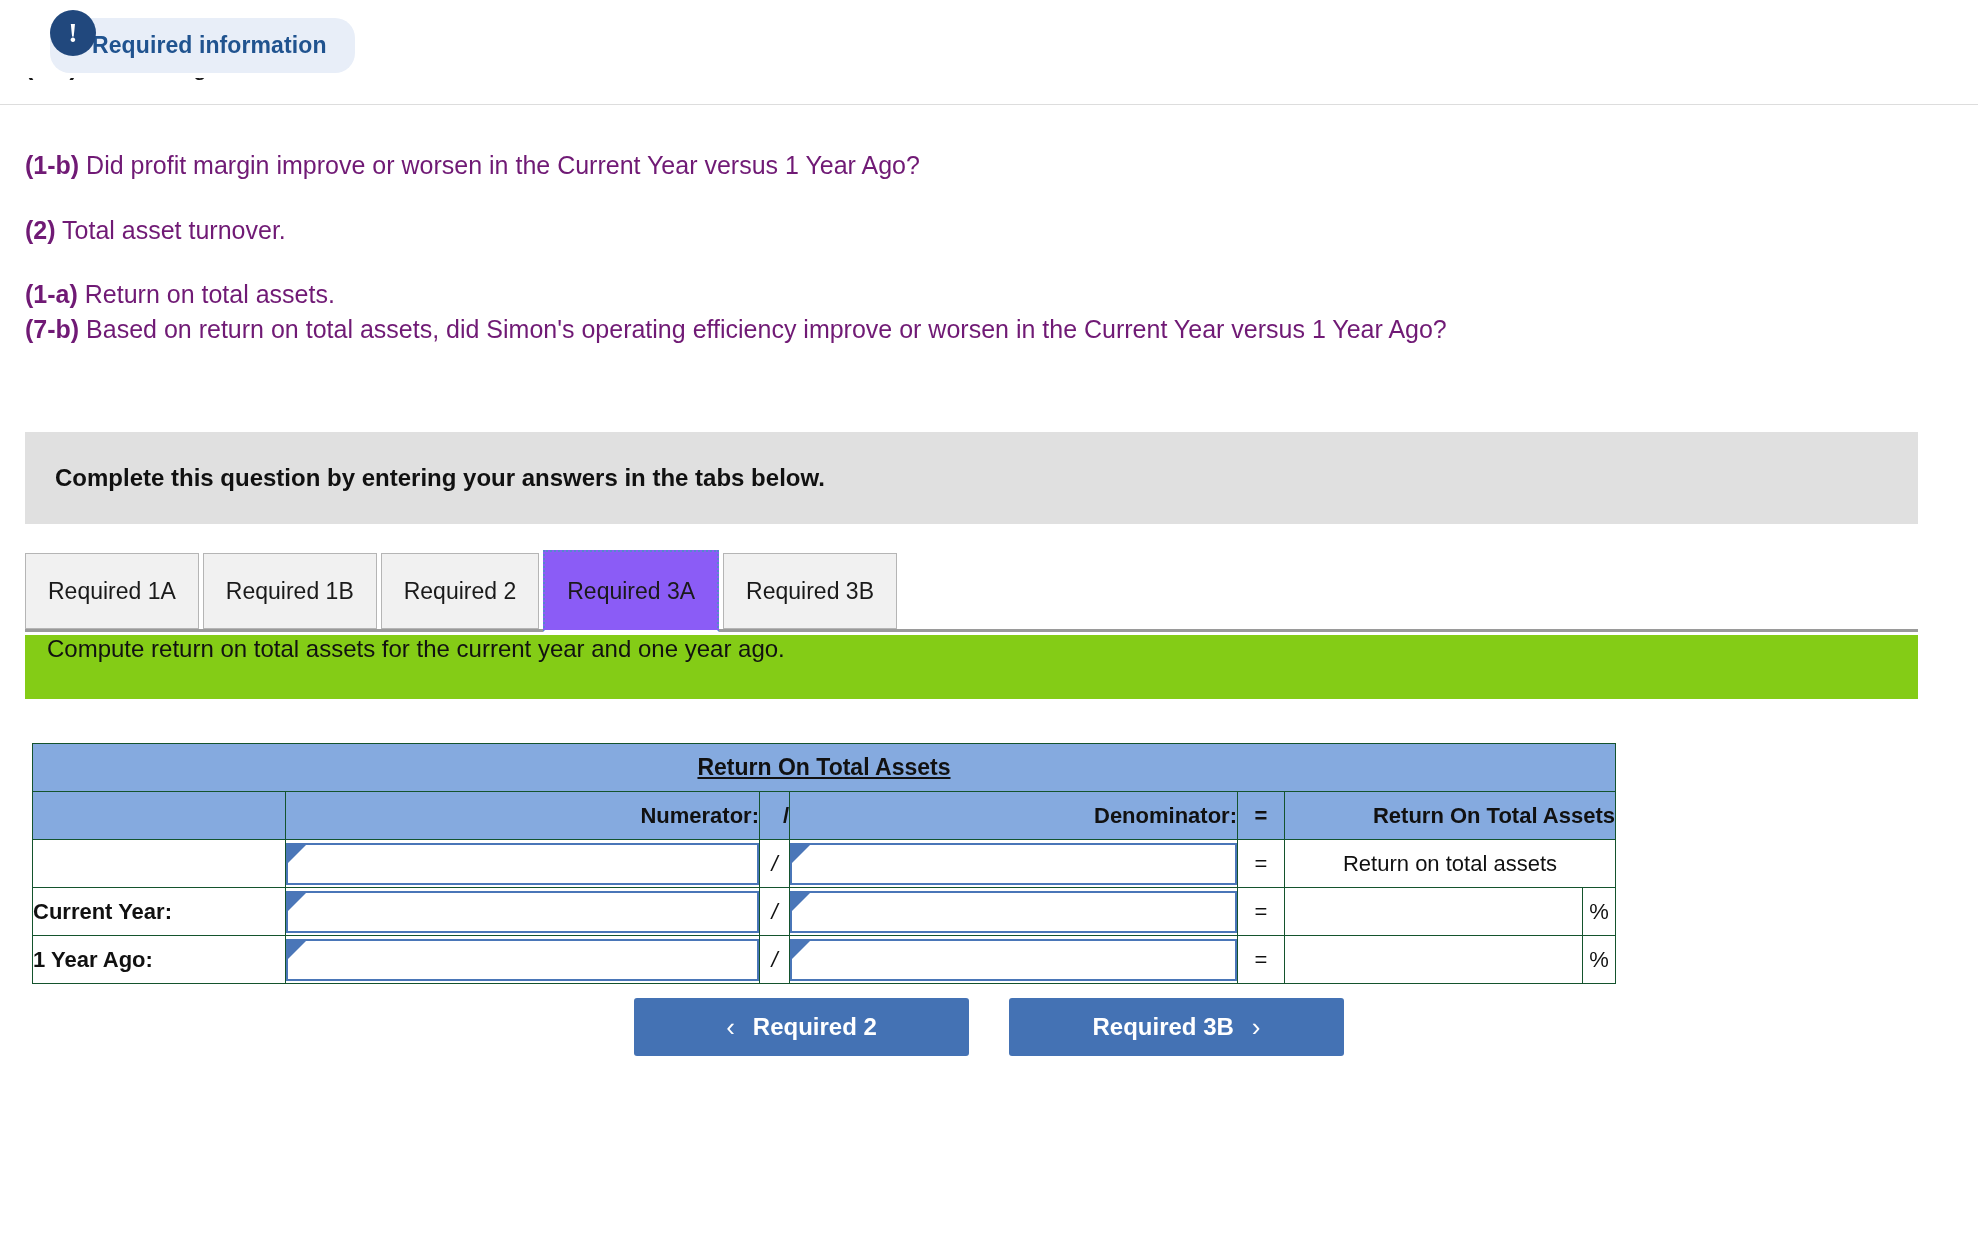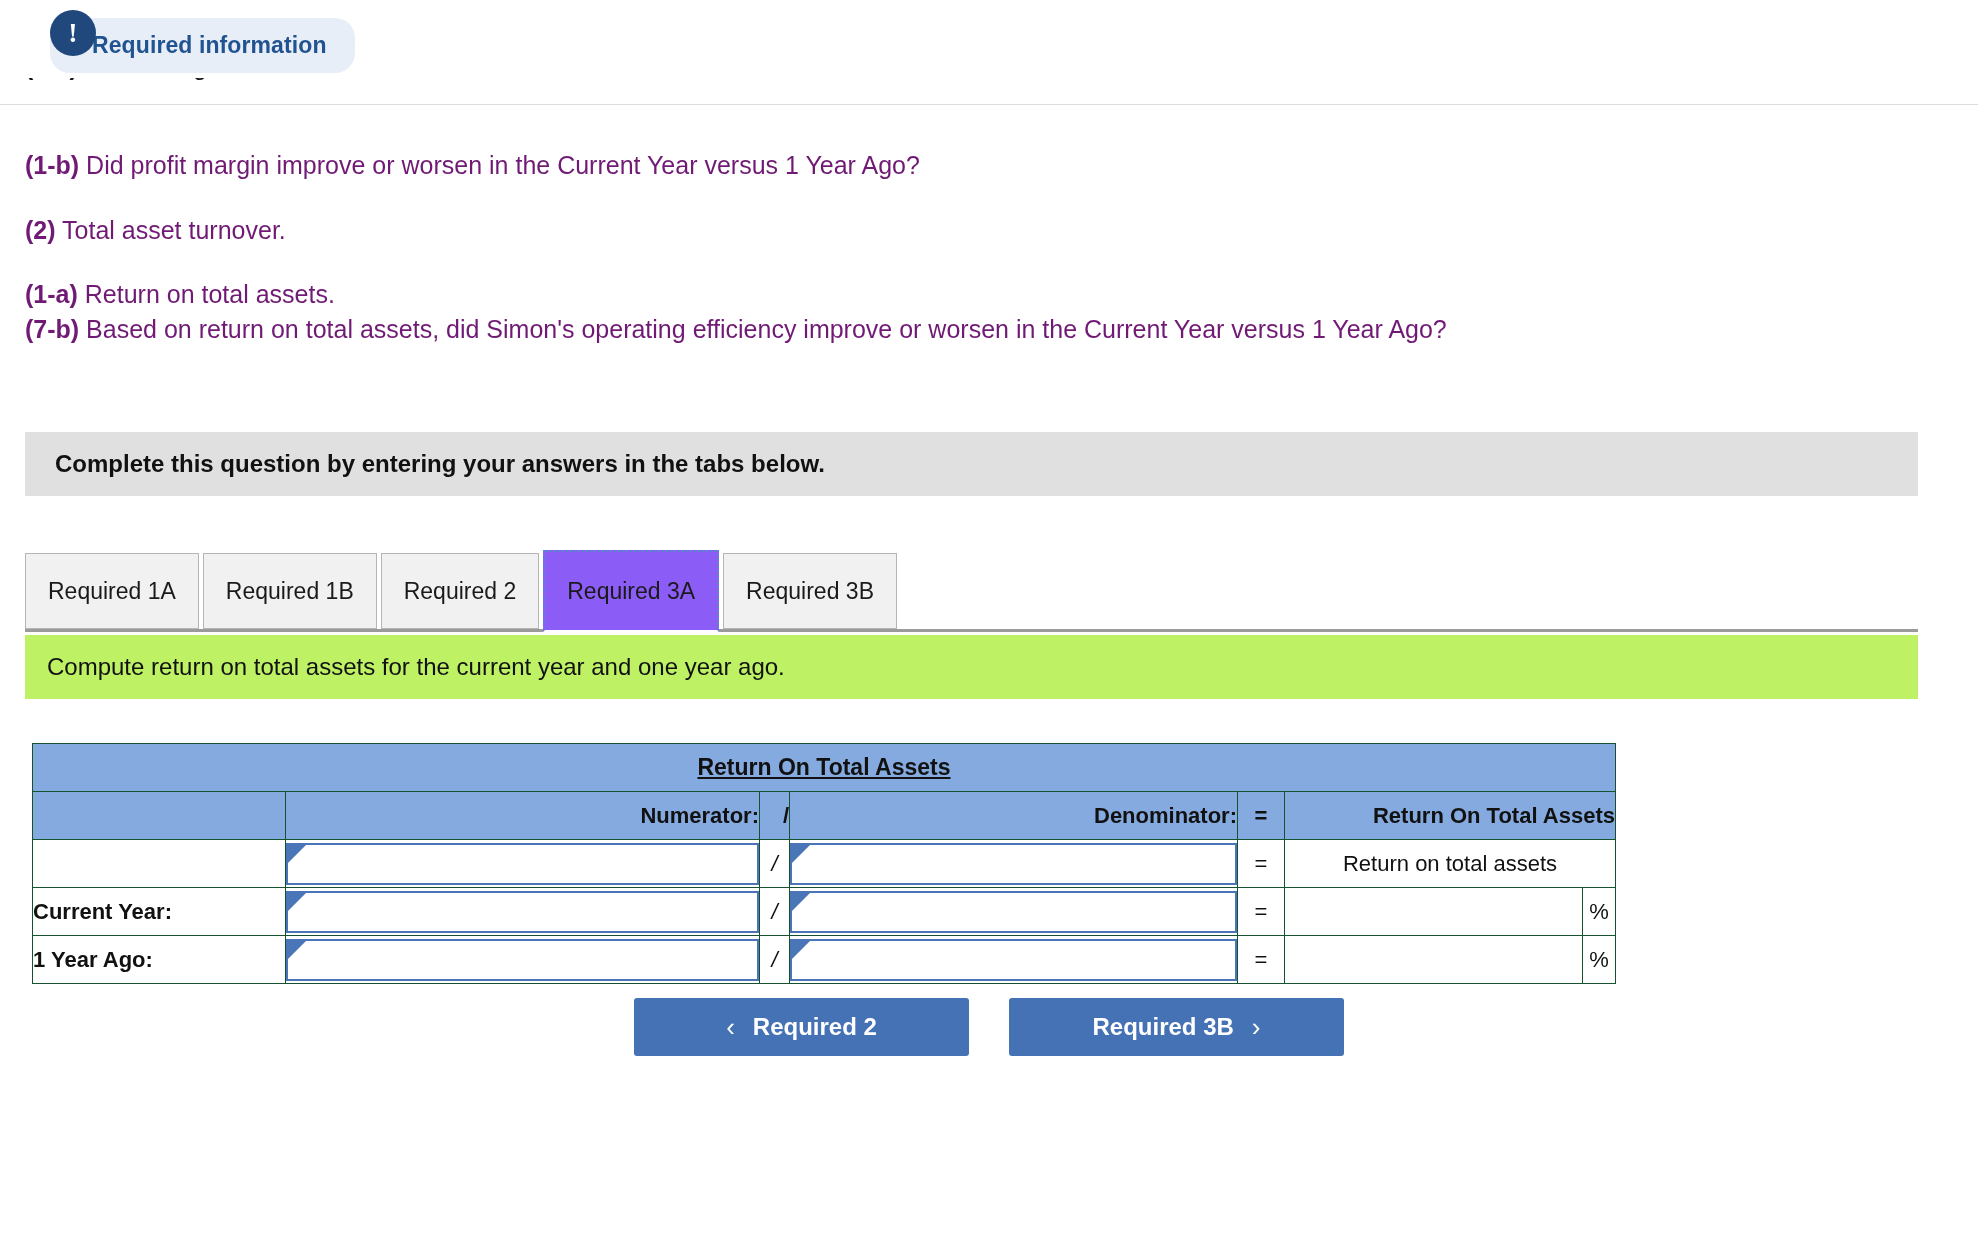--- a/index.html
+++ b/index.html
@@ -56,21 +56,21 @@
   .qline {
     font-size: 25px; color: #701a75; line-height: 1.22;
     margin-bottom: 34px; white-space: nowrap;
   }
   .qline.tight { margin-bottom: 4px; }
   .qline b { font-weight: bold; }
 
   
   .complete-bar {
     position: absolute; left: 25px; top: 432px;
-    width: 1893px; height: 64px;
+    width: 1893px; height: 92px;
     background: #e0e0e0;
     display: flex; align-items: center;
   }
   .complete-text {
     font-size: 24px; font-weight: bold; color: #111; margin-left: 30px;
   }
 
   
   .tabstrip {
     position: absolute; left: 25px; top: 552px;
@@ -94,22 +94,22 @@
     border-bottom: 2px solid #ffffff;
     z-index: 3;
     margin-bottom: -3px;
     height: 82px;
   }
 
   
   .instr-bar {
     position: absolute; left: 25px; top: 635px;
     width: 1893px; height: 64px;
-    background: #bef264;
-    display: flex; align-items: center;
+    background: #84cc16;
+    display: flex; 
   }
   .instr-text { font-size: 24px; color: #111; margin-left: 22px; }
 
   
   .rt-table {
     position: absolute; left: 32px; top: 743px;
     border-collapse: collapse;
     table-layout: fixed;
   }
   .rt-table td, .rt-table th {

